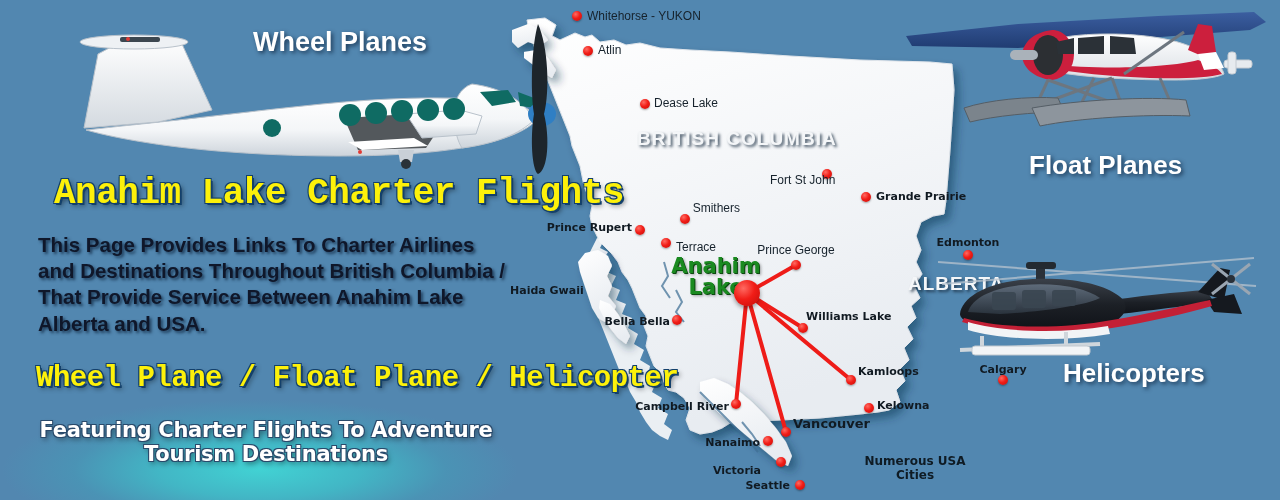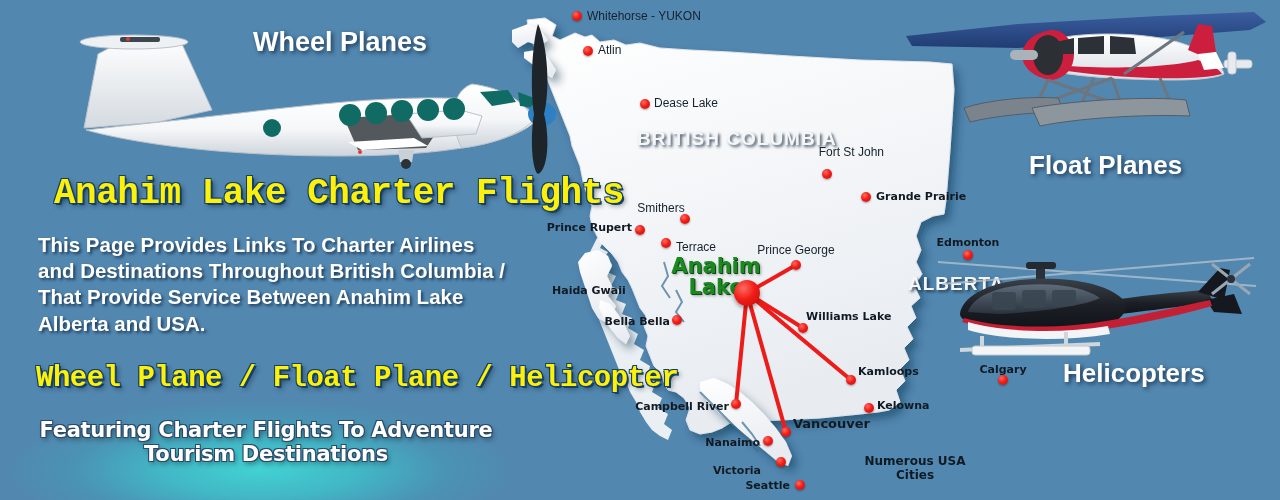--- a/index.html
+++ b/index.html
@@ -28,21 +28,21 @@
     position:absolute;color:#fdf10a;font-weight:bold;white-space:nowrap;
     font-family:Liberation Mono, monospace;letter-spacing:-.5px;
     text-shadow:2px 2px 0 #13406b, -1px -1px 0 #13406b, 1px -1px 0 #13406b,
                 -1px 1px 0 #13406b, 3px 3px 5px rgba(0,0,0,.45);
   }
   .ttl-white{
     position:absolute;color:#ffffff;font-weight:bold;white-space:nowrap;
     text-shadow:2px 2px 4px rgba(10,30,55,.75);
   }
   .body-white{
-    position:absolute;color:#ffffff;font-weight:bold;
+    position:absolute;color:#0f172a;font-weight:bold;
     font-family:"Liberation Sans", sans-serif;
     text-shadow:2px 2px 3px rgba(10,30,55,.72);
     line-height:1.28;
   }
   .tagline{
     position:absolute;color:#ffffff;font-weight:bold;text-align:center;
     font-family:"DejaVu Sans", sans-serif;letter-spacing:-.3px;
     text-shadow:1px 1px 0 #2a4a6b, -1px -1px 0 #2a4a6b, 1px -1px 0 #2a4a6b,
                 -1px 1px 0 #2a4a6b, 2px 3px 5px rgba(0,0,0,.4);
     line-height:1.16;
@@ -159,41 +159,41 @@
   <div class="dot" style="left:572px;top:11px;width:10px;height:10px;"></div>
   <div class="clabel plain" style="left:587px;top:9px;">Whitehorse - YUKON</div>
 
   <div class="dot" style="left:583px;top:46px;width:10px;height:10px;"></div>
   <div class="clabel plain" style="left:598px;top:43px;">Atlin</div>
 
   <div class="dot" style="left:640px;top:99px;width:10px;height:10px;"></div>
   <div class="clabel plain" style="left:654px;top:96px;">Dease Lake</div>
 
   <div class="dot" style="left:822px;top:169px;width:10px;height:10px;"></div>
-  <div class="clabel plain" style="left:770px;top:145px;width:114px;text-align:right;">Fort St John</div>
+  <div class="clabel plain" style="left:770px;top:173px;width:114px;text-align:left;">Fort St John</div>
 
   <div class="dot" style="left:861px;top:192px;width:10px;height:10px;"></div>
   <div class="clabel" style="left:876px;top:190px;">Grande Prairie</div>
 
   <div class="dot" style="left:680px;top:214px;width:10px;height:10px;"></div>
-  <div class="clabel plain" style="left:606px;top:201px;width:110px;text-align:center;">Smithers</div>
+  <div class="clabel plain" style="left:630px;top:201px;width:110px;text-align:right;">Smithers</div>
 
   <div class="dot" style="left:635px;top:225px;width:10px;height:10px;"></div>
   <div class="clabel" style="left:532px;top:221px;width:100px;text-align:right;">Prince Rupert</div>
 
   <div class="dot" style="left:661px;top:238px;width:10px;height:10px;"></div>
   <div class="clabel plain" style="left:676px;top:240px;">Terrace</div>
 
   <div class="dot" style="left:791px;top:260px;width:10px;height:10px;"></div>
   <div class="clabel plain" style="left:731px;top:243px;width:130px;text-align:center;">Prince George</div>
 
   <div class="dot" style="left:963px;top:250px;width:10px;height:10px;"></div>
   <div class="clabel" style="left:918px;top:236px;width:100px;text-align:center;">Edmonton</div>
 
-  <div class="clabel" style="left:552px;top:284px;">Haida Gwaii</div>
+  <div class="clabel" style="left:510px;top:284px;">Haida Gwaii</div>
 
   <div class="dot" style="left:798px;top:323px;width:10px;height:10px;"></div>
   <div class="clabel" style="left:806px;top:310px;">Williams Lake</div>
 
   <div class="dot" style="left:672px;top:315px;width:10px;height:10px;"></div>
   <div class="clabel" style="left:588px;top:315px;width:82px;text-align:right;">Bella Bella</div>
 
   <div class="dot" style="left:846px;top:375px;width:10px;height:10px;"></div>
   <div class="clabel" style="left:858px;top:365px;">Kamloops</div>
 

